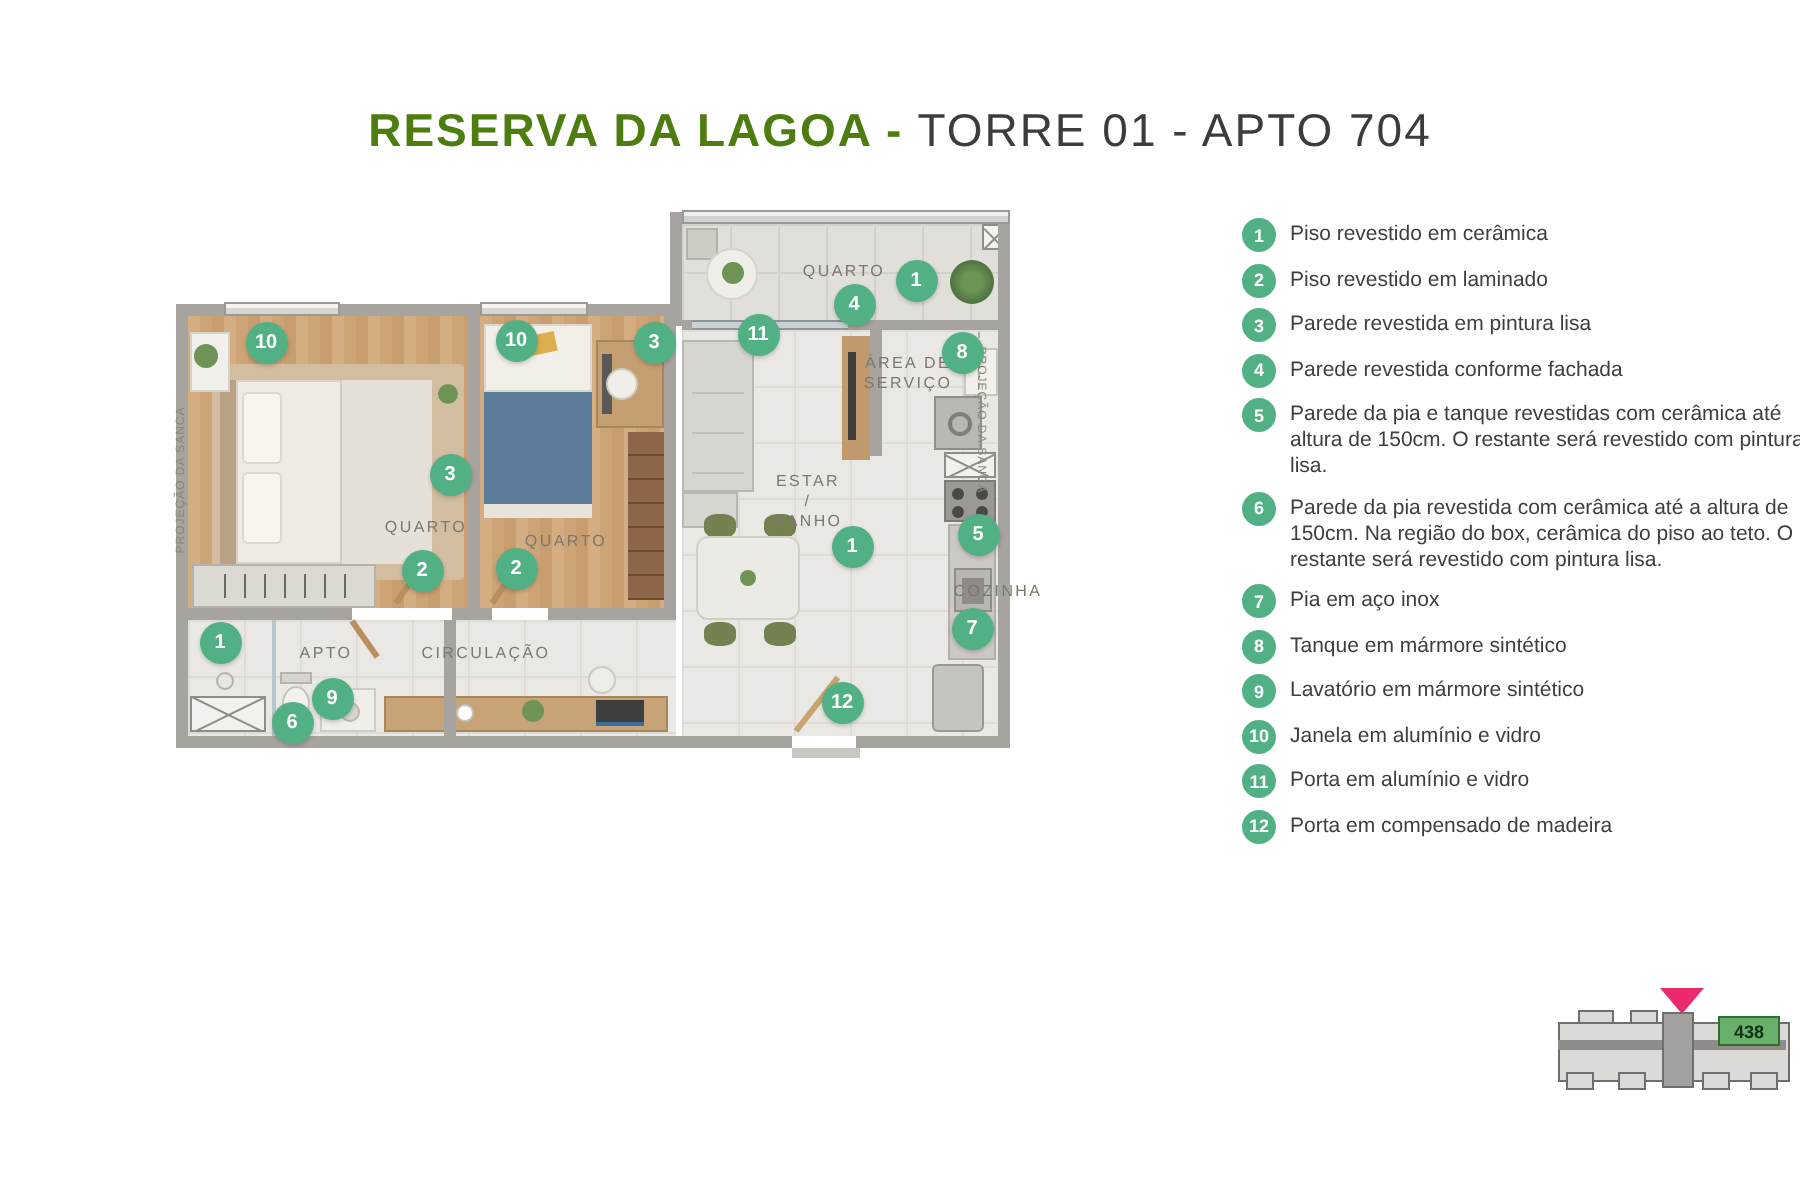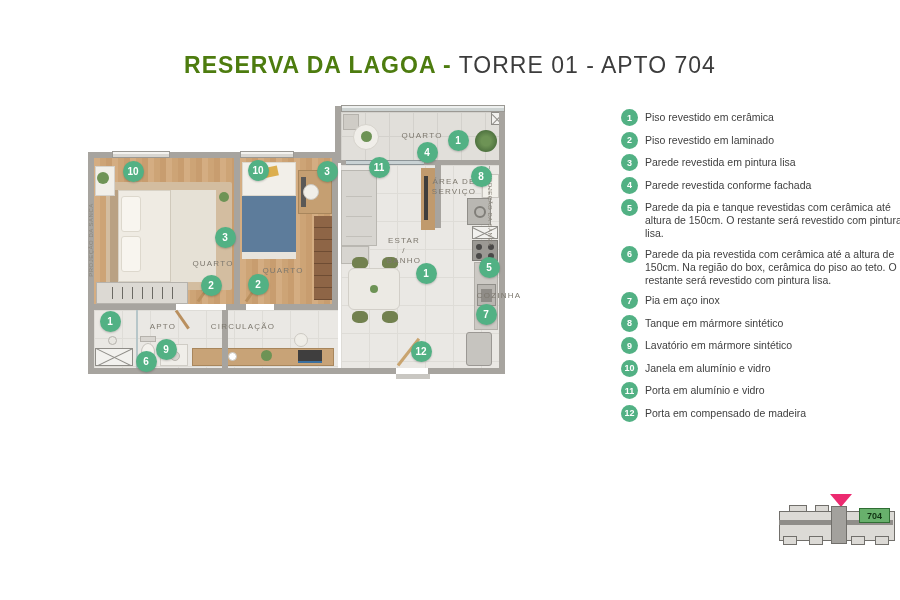--- a/index.html
+++ b/index.html
@@ -264,15 +264,15 @@
   <div class="mm-part" style="left:14px;top:13px;width:18px;height:9px"></div>
   <div class="mm-part" style="left:40px;top:13px;width:14px;height:9px"></div>
   <div class="mm-part" style="left:4px;top:19px;width:116px;height:30px"></div>
   <div class="mm-part" style="left:8px;top:44px;width:14px;height:9px"></div>
   <div class="mm-part" style="left:34px;top:44px;width:14px;height:9px"></div>
   <div class="mm-part" style="left:76px;top:44px;width:14px;height:9px"></div>
   <div class="mm-part" style="left:100px;top:44px;width:14px;height:9px"></div>
   <div id="mm-corridor"></div>
   <div id="mm-core"></div>
   <div id="mm-unit">
-    <span>704</span>
+    <span>438</span>
   </div>
 </div>
 
 </body></html>

